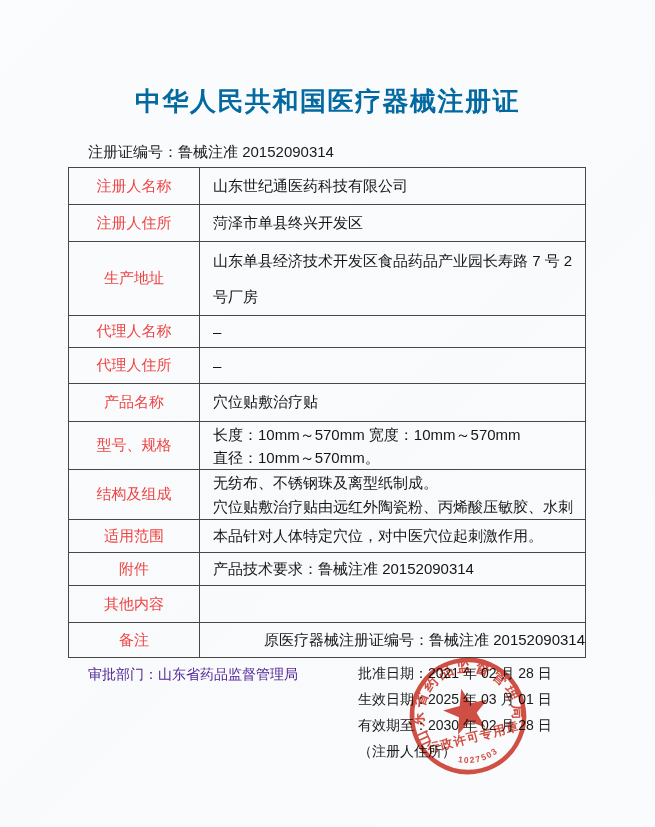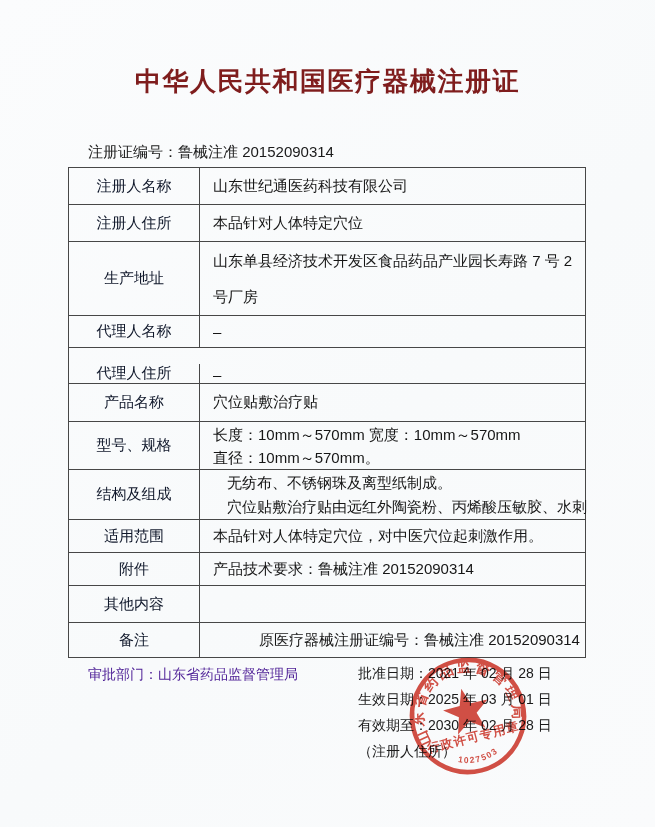--- a/index.html
+++ b/index.html
@@ -3,50 +3,50 @@
 <meta charset="utf-8">
 <style>
   html,body{margin:0;padding:0;}
   body{
     width:655px;height:827px;position:relative;overflow:hidden;
     background:linear-gradient(135deg,#fbfcfd 0%,#f8fafb 55%,#fafbfc 100%);
     font-family:"Liberation Sans","DejaVu Sans",sans-serif;
     color:#1c1c1c;
   }
   .title{
-    position:absolute;top:64px;left:0;width:100%;text-align:center;
-    font-size:26px;font-weight:bold;letter-spacing:1.5px;color:#7f1d1d;
+    position:absolute;top:84px;left:0;width:100%;text-align:center;
+    font-size:26px;font-weight:bold;letter-spacing:1.5px;color:#0369a1;
     font-family:"Liberation Serif","DejaVu Serif",serif;
   }
   .regno{
     position:absolute;top:143px;left:88px;font-size:15px;color:#1a1a1a;
   }
   .tbl{
     position:absolute;left:68px;top:167px;width:516px;
     border:1px solid #474747;background:transparent;
   }
   .row{display:flex;border-bottom:1px solid #474747;}
   .row:last-child{border-bottom:none;}
   .lbl{
     width:130px;flex:0 0 130px;border-right:1px solid #474747;
     display:flex;align-items:center;justify-content:center;
-    font-size:15px;color:#0f172a;text-align:center;
+    font-size:15px;color:#ef4444;text-align:center;
   }
   .val{
     flex:1;display:flex;flex-direction:column;justify-content:center;
     padding-left:13px;font-size:15px;color:#161616;
   }
   .val .ln{white-space:nowrap;}
-  .h36{height:36px;} .h73{height:73px;} .h31{height:31px;} .h35{height:35px;align-items:flex-end;}
-  .h37{height:37px;} .h47{height:47px;} .h49{height:49px;gap:14px;} .h32{height:32px;}
-  .h34{height:34px;gap:24px;}
+  .h36{height:36px;} .h73{height:73px;} .h31{height:31px;} .h35{height:35px;}
+  .h37{height:37px;} .h47{height:47px;} .h49{height:49px;} .h32{height:32px;}
+  .h34{height:34px;}
   .lh36 .ln{line-height:36px;}
   .lh23 .ln{line-height:23px;}
   .lh25 .ln{line-height:24px;}
-  .indent{padding-left:35px;}
+  .indent{padding-left:35px;text-align:right;}
   .footer-left{
     position:absolute;left:88px;top:666px;font-size:14px;color:#4c1d95;
   }
   .footer-right{
     position:absolute;left:358px;top:660px;font-size:14px;color:#1a1a1a;
   }
   .footer-right .fline{line-height:26px;height:26px;white-space:nowrap;}
   .stamp{
     position:absolute;left:383px;top:631px;width:170px;height:170px;
     transform:rotate(-14deg);
@@ -64,21 +64,21 @@
 <div class="tbl">
   <div class="row h36">
     <div class="lbl">注册人名称</div>
     <div class="val">
         <span class="ln">山东世纪通医药科技有限公司</span>
       </div>
   </div>
   <div class="row h36">
     <div class="lbl">注册人住所</div>
     <div class="val">
-        <span class="ln">本品针对人体特定穴位</span>
+        <span class="ln">菏泽市单县终兴开发区</span>
       </div>
   </div>
   <div class="row h73">
     <div class="lbl">生产地址</div>
     <div class="val lh36">
       <span class="ln">山东单县经济技术开发区食品药品产业园长寿路 7 号 2</span>
       <span class="ln">号厂房</span>
     </div>
   </div>
   <div class="row h31">

